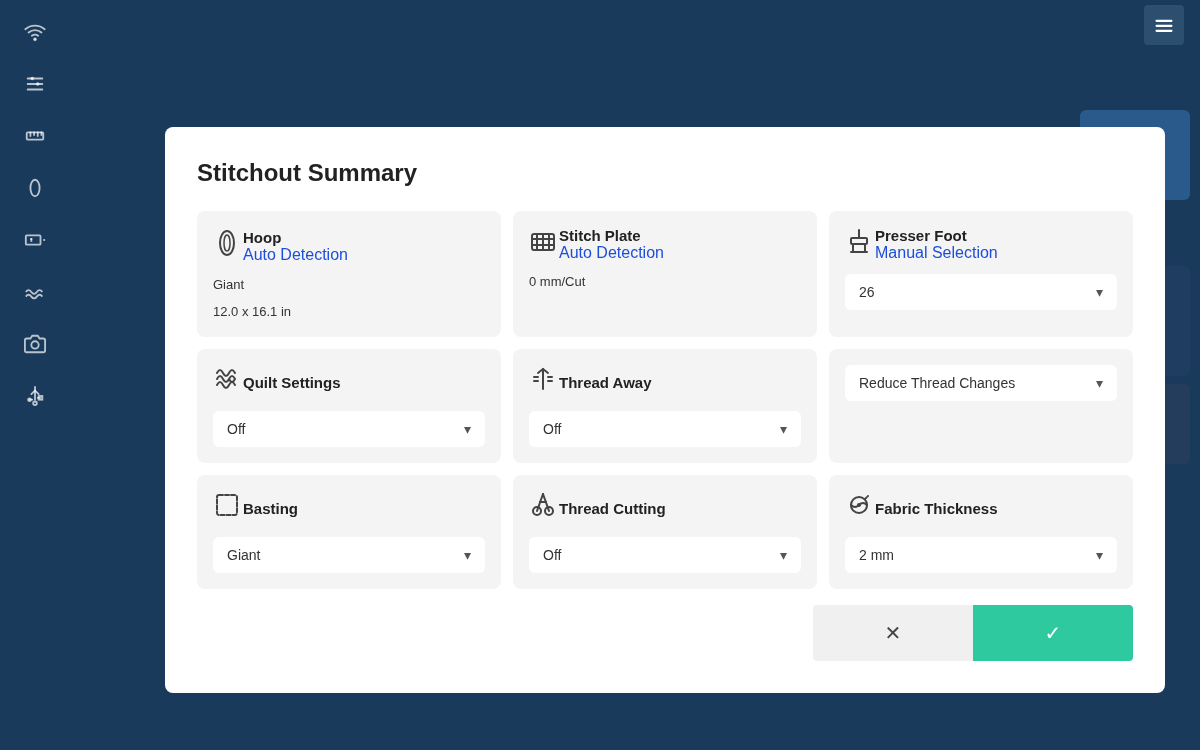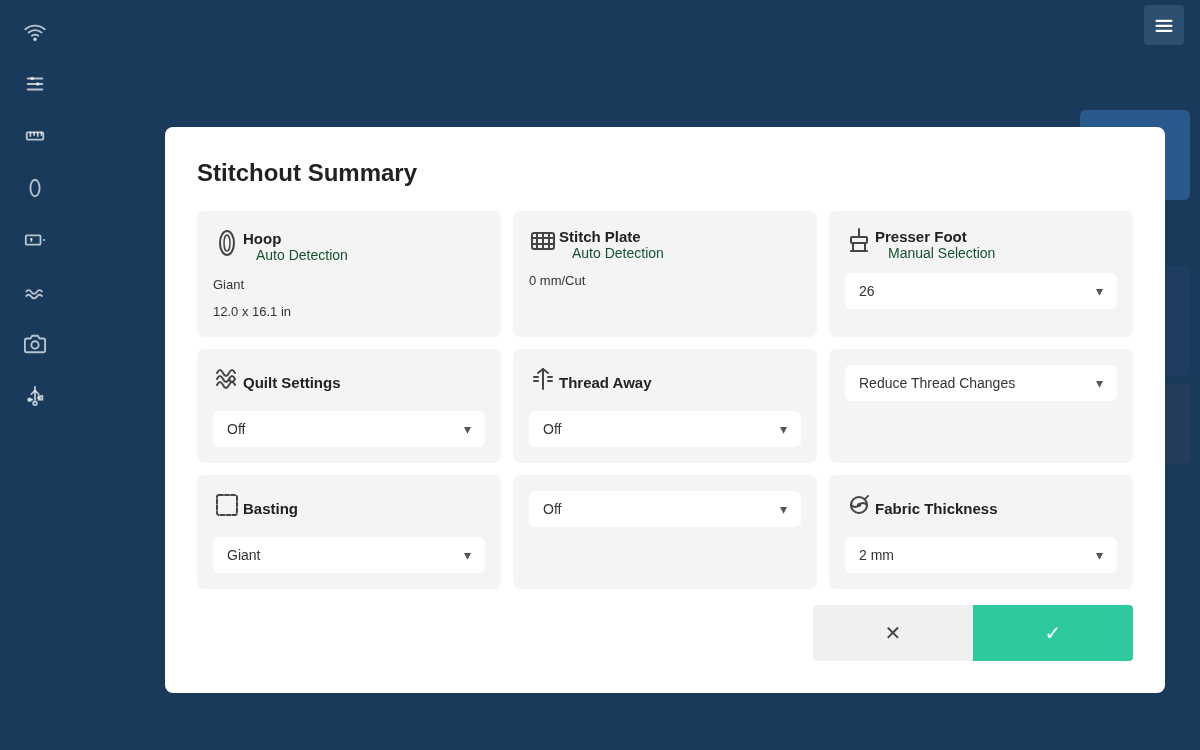--- a/index.html
+++ b/index.html
@@ -119,23 +119,22 @@
       width: 28px;
       text-align: center;
     }
     .card-title-area {}
     .card-title {
       font-size: 15px;
       font-weight: 600;
       color: #222;
     }
     .card-subtitle {
-      font-size: 14px;
-      color: #14532d;
-      margin-left: 13px;
+      font-size: 16px;
+      color: #1d4ed8;
     }
     .card-detail {
       font-size: 13px;
       color: #333;
       margin-bottom: 2px;
       margin-top: 12px;
     }
 
     
     .dropdown {
@@ -459,20 +458,34 @@
                 <div class="card-title">Basting</div>
               </div>
             </div>
             <div class="dropdown">
               <span>Giant</span>
               <span class="dropdown-arrow">▾</span>
             </div>
           </div>
 
           <div class="card">
+            <div class="card-header">
+              <div class="card-icon">
+                <svg width="28" height="28" viewBox="0 0 28 28" fill="none" stroke="#444" stroke-width="2" stroke-linecap="round">
+                  <circle cx="8" cy="20" r="4"></circle>
+                  <circle cx="20" cy="20" r="4"></circle>
+                  <line x1="14" y1="3" x2="8" y2="20"></line>
+                  <line x1="14" y1="3" x2="20" y2="20"></line>
+                  <line x1="11" y1="11" x2="17" y2="11"></line>
+                </svg>
+              </div>
+              <div class="card-title-area">
+                <div class="card-title">Thread Cutting</div>
+              </div>
+            </div>
             <div class="dropdown">
               <span>Off</span>
               <span class="dropdown-arrow">▾</span>
             </div>
           </div>
 
           <div class="card">
             <div class="card-header">
               <div class="card-icon">
                 <svg width="28" height="28" viewBox="0 0 28 28" fill="none" stroke="#444" stroke-width="2" stroke-linecap="round">

